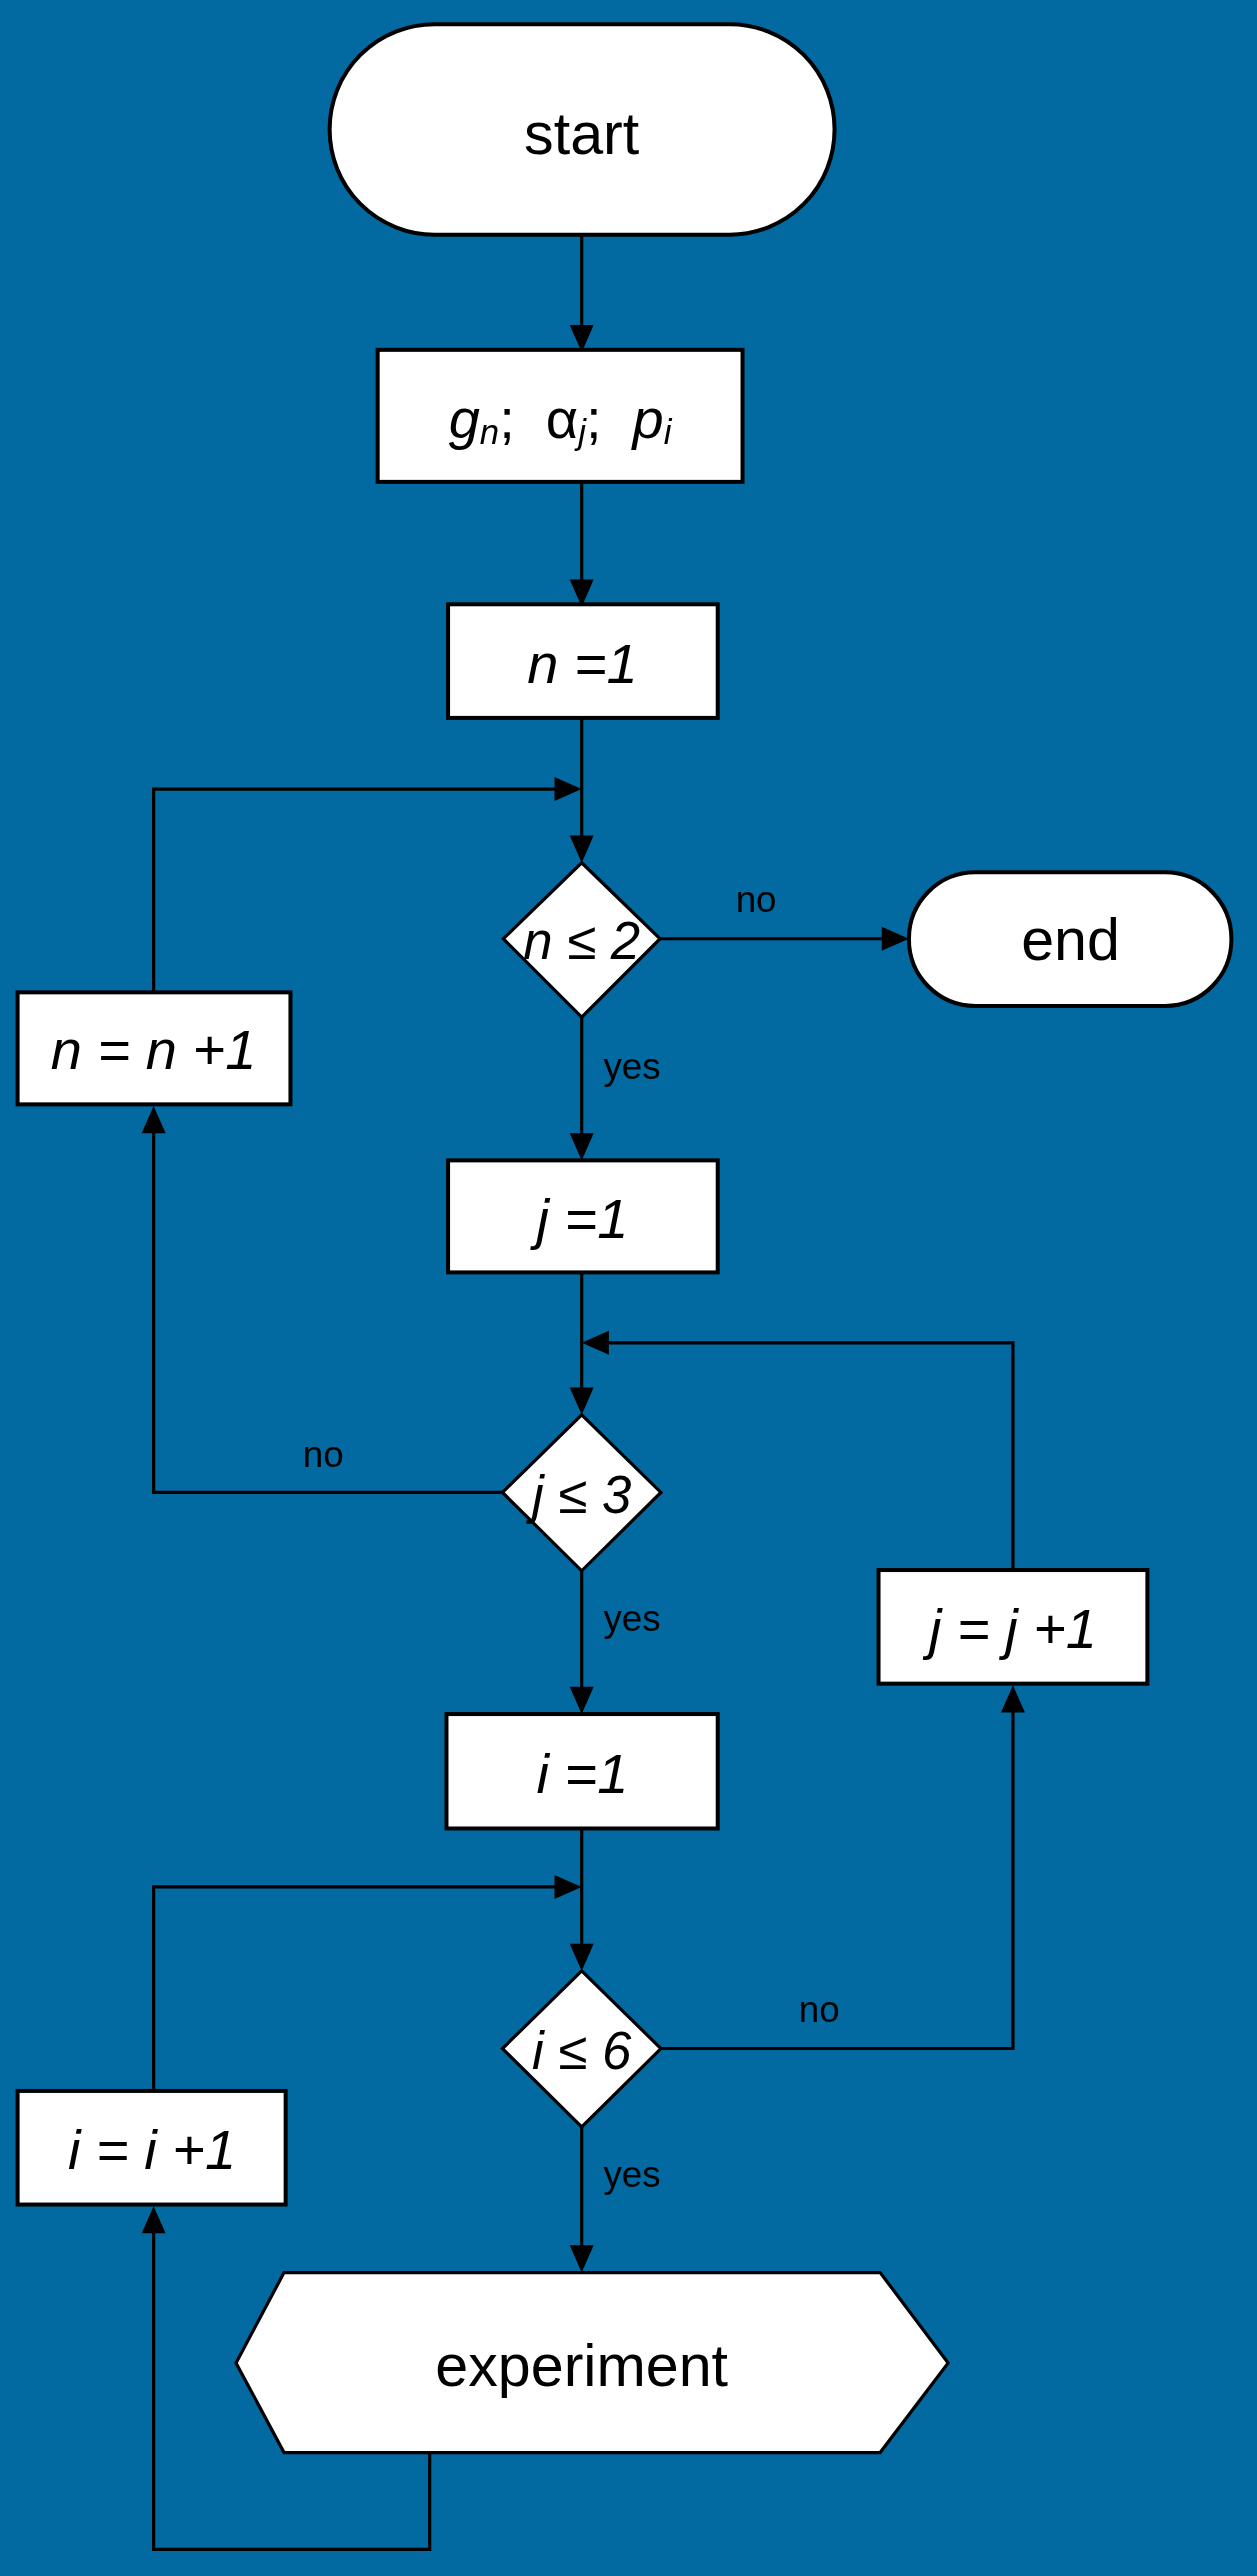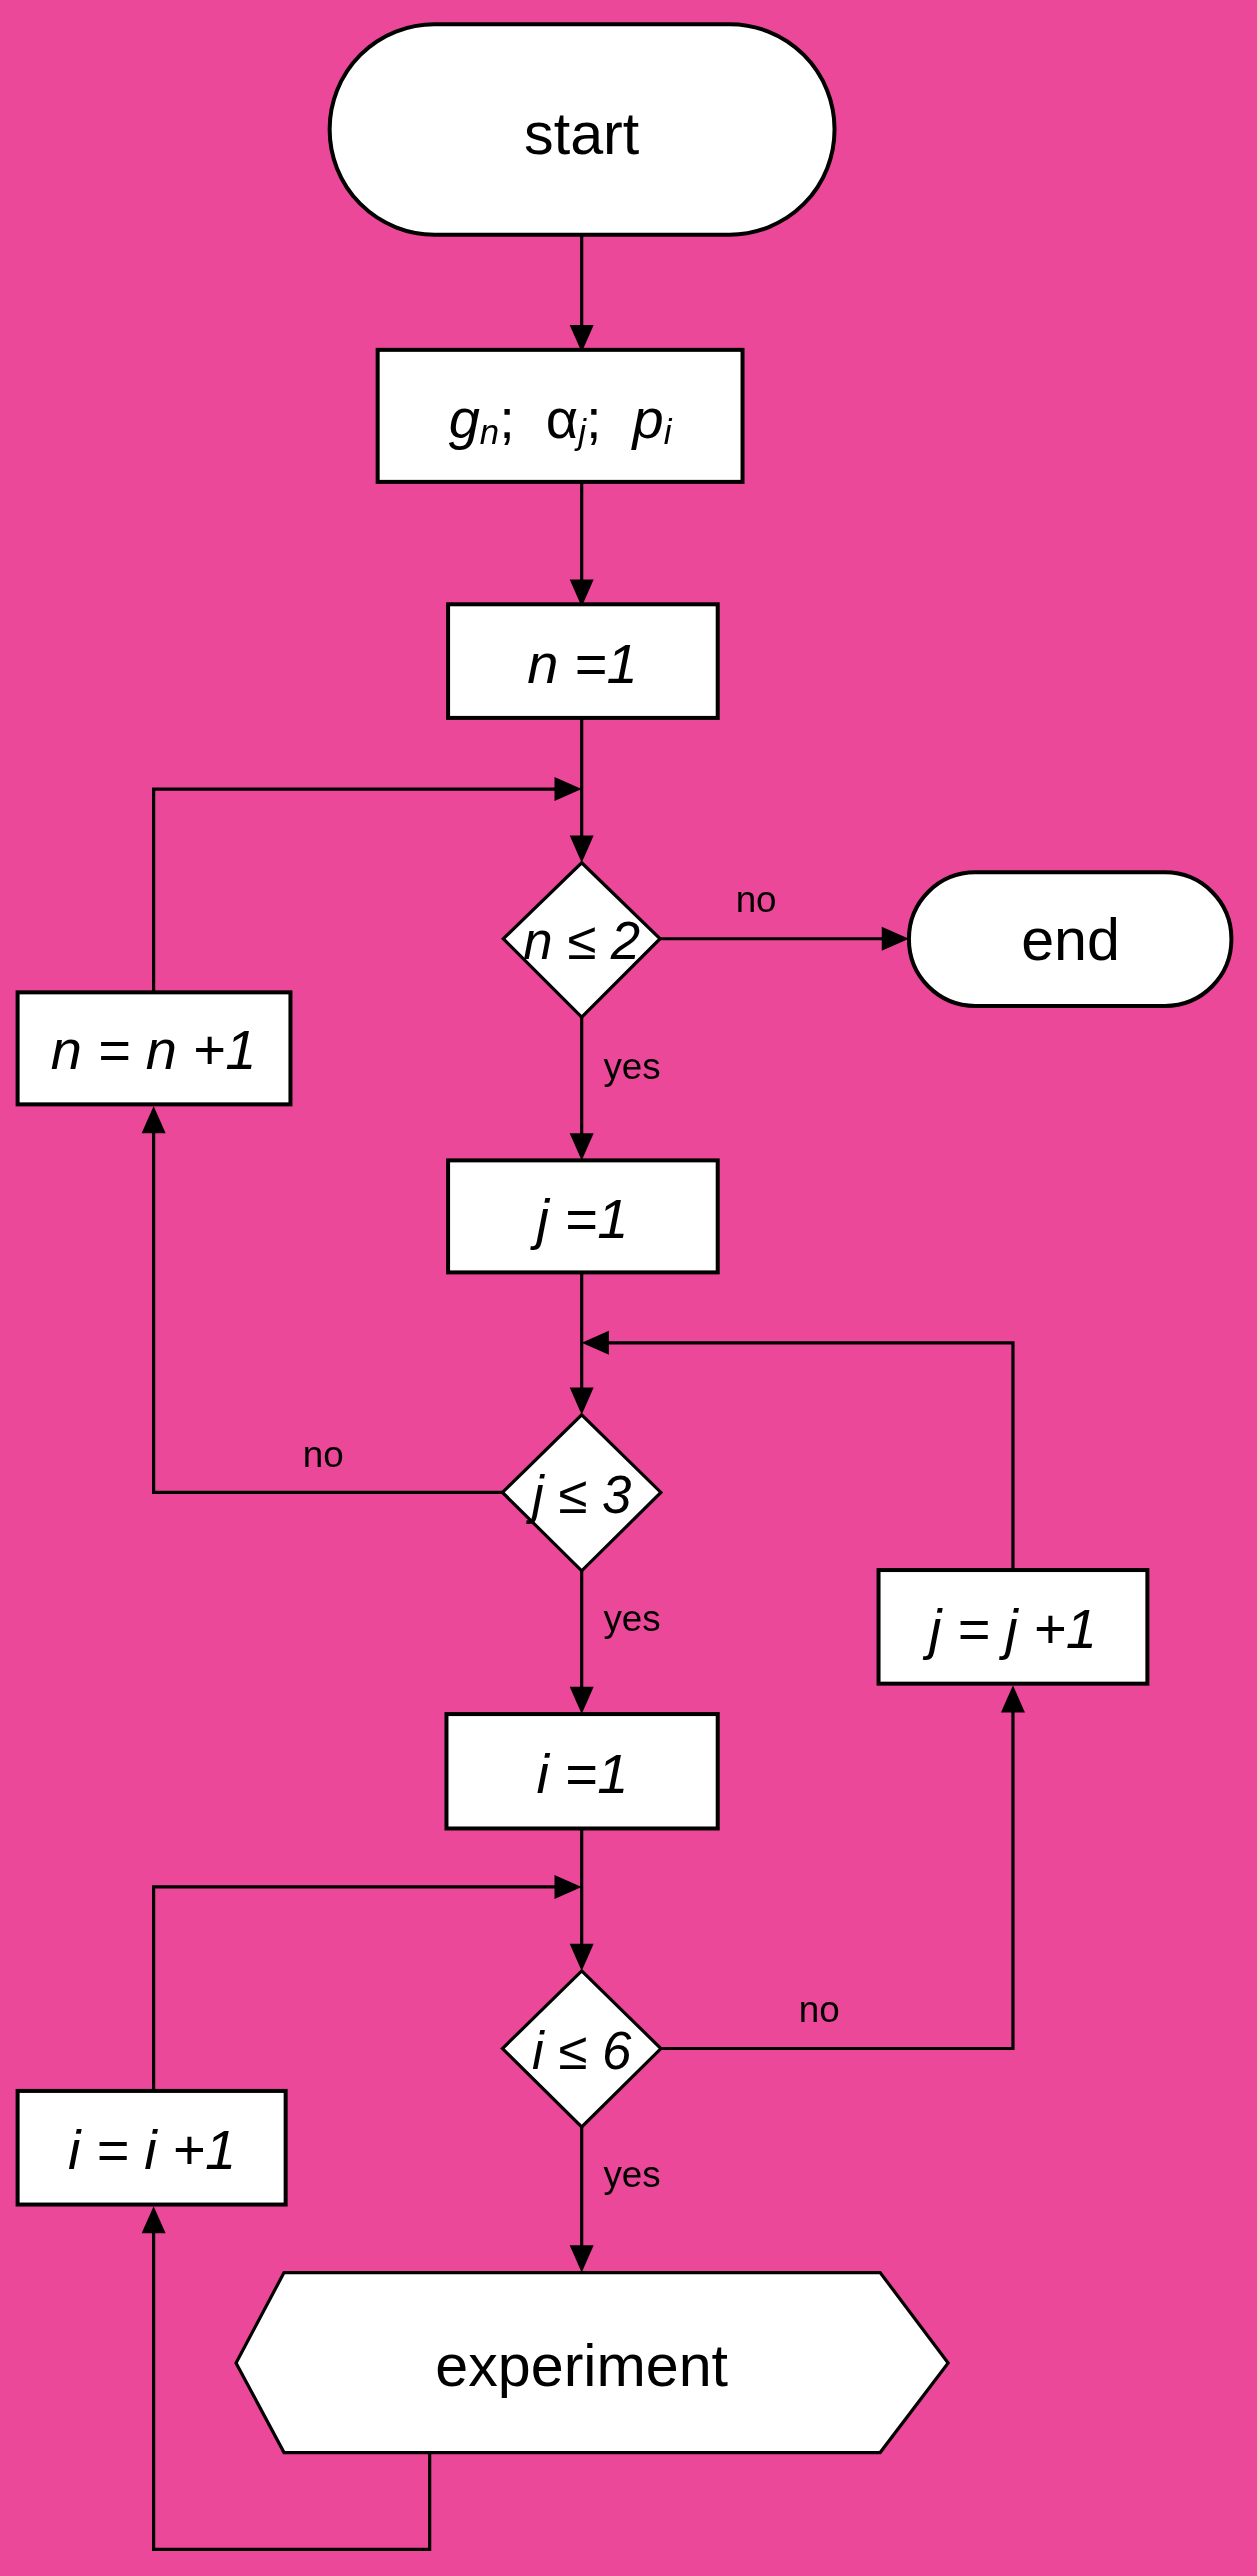--- a/index.html
+++ b/index.html
@@ -8,21 +8,21 @@
     padding: 0;
     background: #ffffff;
   }
   body {
     font-family: "Liberation Sans", sans-serif;
   }
   #flow-root {
     position: relative;
     width: 1257px;
     height: 2576px;
-    background: #ec4899;
+    background: #0369a1;
     overflow: hidden;
   }
   svg#flow-svg {
     position: absolute;
     top: 0;
     left: 0;
     width: 1257px;
     height: 2576px;
     display: block;
   }

